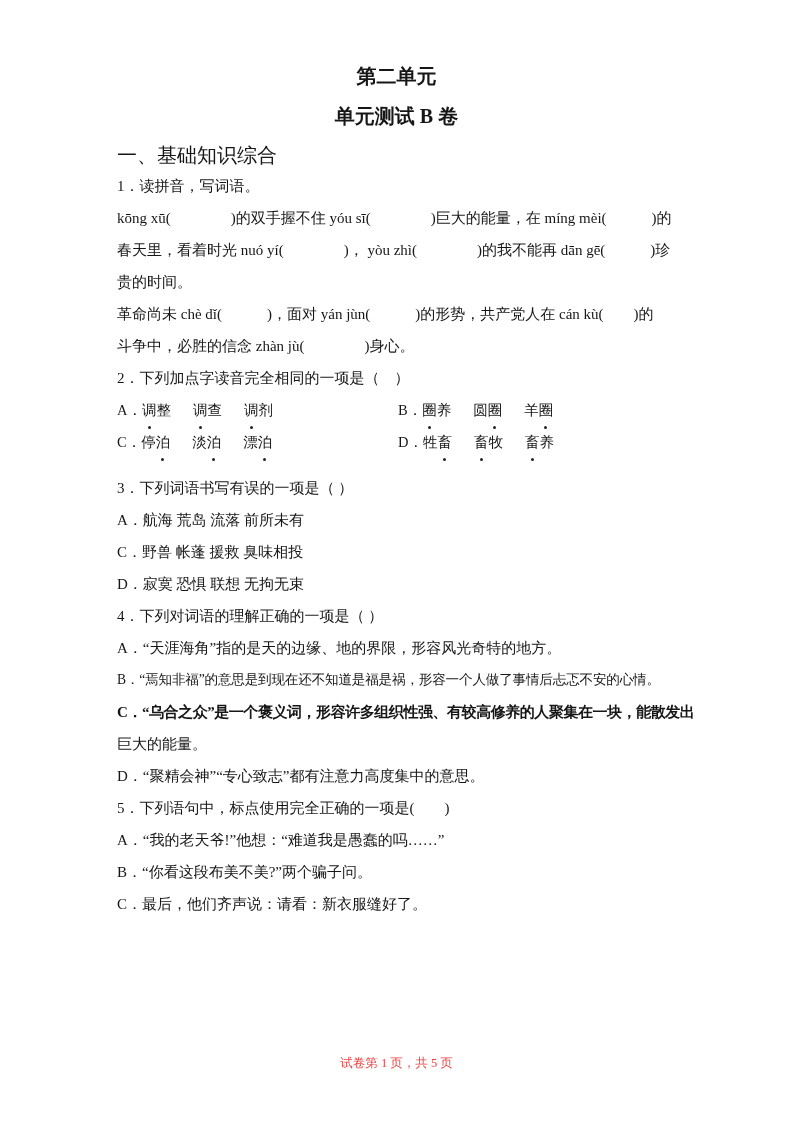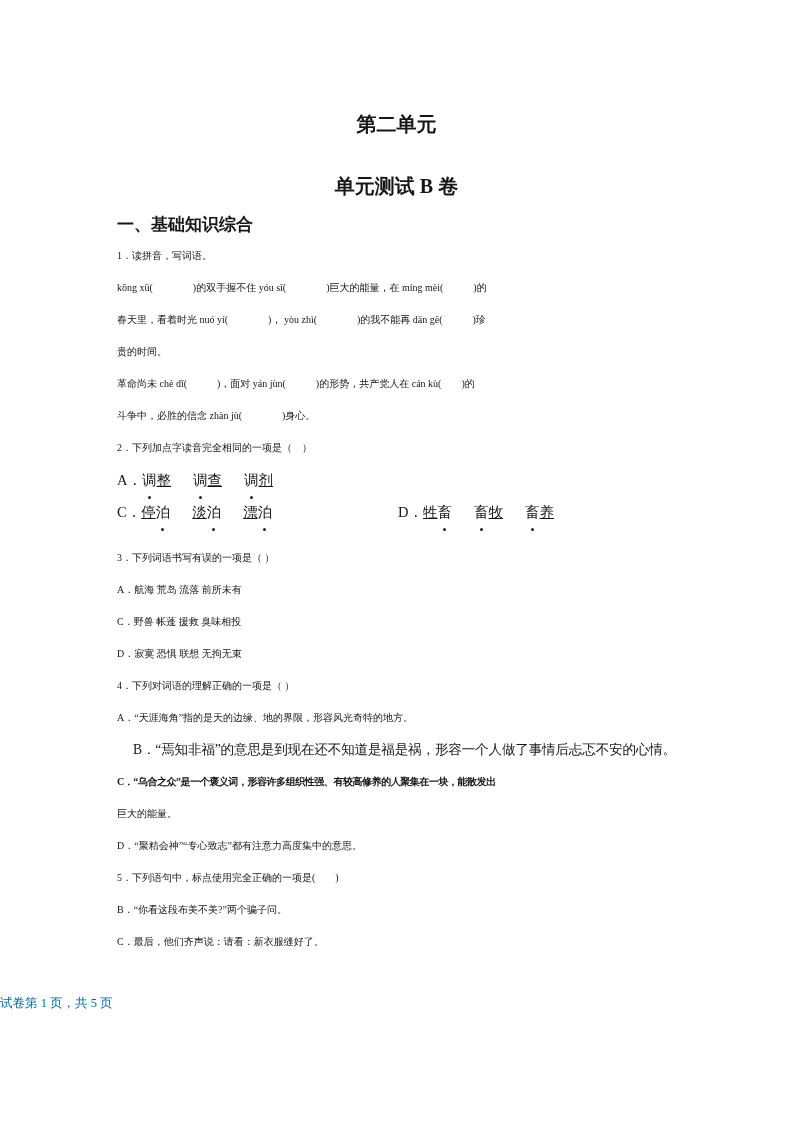--- a/index.html
+++ b/index.html
@@ -14,69 +14,67 @@
     background: #ffffff;
     overflow: hidden;
     font-family: "Liberation Serif", "DejaVu Serif", serif;
     color: #161616;
   }
   .content {
     padding: 0 117px;
   }
   .title1 {
     margin: 0;
-    padding-top: 110px;
+    padding-top: 62px;
     text-align: center;
     font-size: 20px;
     font-weight: bold;
     line-height: 28px;
   }
   .title2 {
-    margin: 34px 0 0 0;
+    margin: 12px 0 0 0;
     text-align: center;
     font-size: 20px;
     font-weight: bold;
     line-height: 28px;
   }
   .section-heading {
     margin-top: 12px;
-    font-size: 17px;
-    font-weight: bold;
+    font-size: 20px;
+    font-weight: normal;
     line-height: 26px;
   }
   .lines {
     margin-top: 2px;
   }
   .line {
-    font-size: 10px;
+    font-size: 15px;
     line-height: 32px;
     white-space: nowrap;
   }
   .line.tight {
     font-size: 13.6px;
     letter-spacing: -0.2px;
-    text-align: right;
   }
   .line.tight2 {
     letter-spacing: -0.45px;
     font-weight: bold;
   }
   .optrow {
     display: flex;
     font-size: 14.5px;
     line-height: 32px;
     white-space: nowrap;
   }
   .optcell-left {
     width: 281px;
     flex: 0 0 281px;
   }
   .w {
     margin-right: 22px;
-    text-decoration: underline;
   }
   .w:last-child {
     margin-right: 0;
   }
   .em {
     position: relative;
     display: inline-block;
   }
   .em::after {
     content: "";
@@ -89,25 +87,25 @@
     border-radius: 50%;
     background: #222222;
   }
   .spacer {
     height: 14px;
   }
   .footer {
     position: absolute;
     left: 0;
     right: 0;
-    top: 992px;
-    text-align: left;
+    top: 1052px;
+    text-align: center;
     font-size: 12.5px;
     line-height: 22px;
-    color: #0369a1;
+    color: #ef4444;
   }
 </style>
 </head>
 <body>
 
 <div class="page">
   <div class="content">
 
     <h1 class="title1">第二单元</h1>
     <h2 class="title2">单元测试 B 卷</h2>
@@ -122,20 +120,23 @@
       <div class="line">贵的时间。</div>
       <div class="line">革命尚未 chè dǐ(　　　)，面对 yán jùn(　　　)的形势，共产党人在 cán kù(　　)的</div>
       <div class="line">斗争中，必胜的信念 zhàn jù(　　　　)身心。</div>
 
       <div class="line">2．下列加点字读音完全相同的一项是（　）</div>
 
       <div class="optrow">
         <div class="optcell-left">
           <span>A．</span><span class="w"><span></span><span class="em">调</span><span>整</span></span><span class="w"><span></span><span class="em">调</span><span>查</span></span><span class="w"><span></span><span class="em">调</span><span>剂</span></span>
         </div>
+        <div>
+          <span>B．</span><span class="w"><span></span><span class="em">圈</span><span>养</span></span><span class="w"><span>圆</span><span class="em">圈</span><span></span></span><span class="w"><span>羊</span><span class="em">圈</span><span></span></span>
+        </div>
       </div>
 
       <div class="optrow">
         <div class="optcell-left">
           <span>C．</span><span class="w"><span>停</span><span class="em">泊</span><span></span></span><span class="w"><span>淡</span><span class="em">泊</span><span></span></span><span class="w"><span>漂</span><span class="em">泊</span><span></span></span>
         </div>
         <div>
           <span>D．</span><span class="w"><span>牲</span><span class="em">畜</span><span></span></span><span class="w"><span></span><span class="em">畜</span><span>牧</span></span><span class="w"><span></span><span class="em">畜</span><span>养</span></span>
         </div>
       </div>
@@ -148,20 +149,21 @@
       <div class="line">D．寂寞 恐惧 联想 无拘无束</div>
 
       <div class="line">4．下列对词语的理解正确的一项是（ ）</div>
       <div class="line">A．“天涯海角”指的是天的边缘、地的界限，形容风光奇特的地方。</div>
       <div class="line tight">B．“焉知非福”的意思是到现在还不知道是福是祸，形容一个人做了事情后忐忑不安的心情。</div>
       <div class="line tight2">C．“乌合之众”是一个褒义词，形容许多组织性强、有较高修养的人聚集在一块，能散发出</div>
       <div class="line">巨大的能量。</div>
       <div class="line">D．“聚精会神”“专心致志”都有注意力高度集中的意思。</div>
 
       <div class="line">5．下列语句中，标点使用完全正确的一项是(　　)</div>
+      <div class="line">A．“我的老天爷!”他想：“难道我是愚蠢的吗……”</div>
       <div class="line">B．“你看这段布美不美?”两个骗子问。</div>
       <div class="line">C．最后，他们齐声说：请看：新衣服缝好了。</div>
 
     </div>
   </div>
 
   <div class="footer">试卷第 1 页，共 5 页</div>
 </div>
 
 </body></html>

